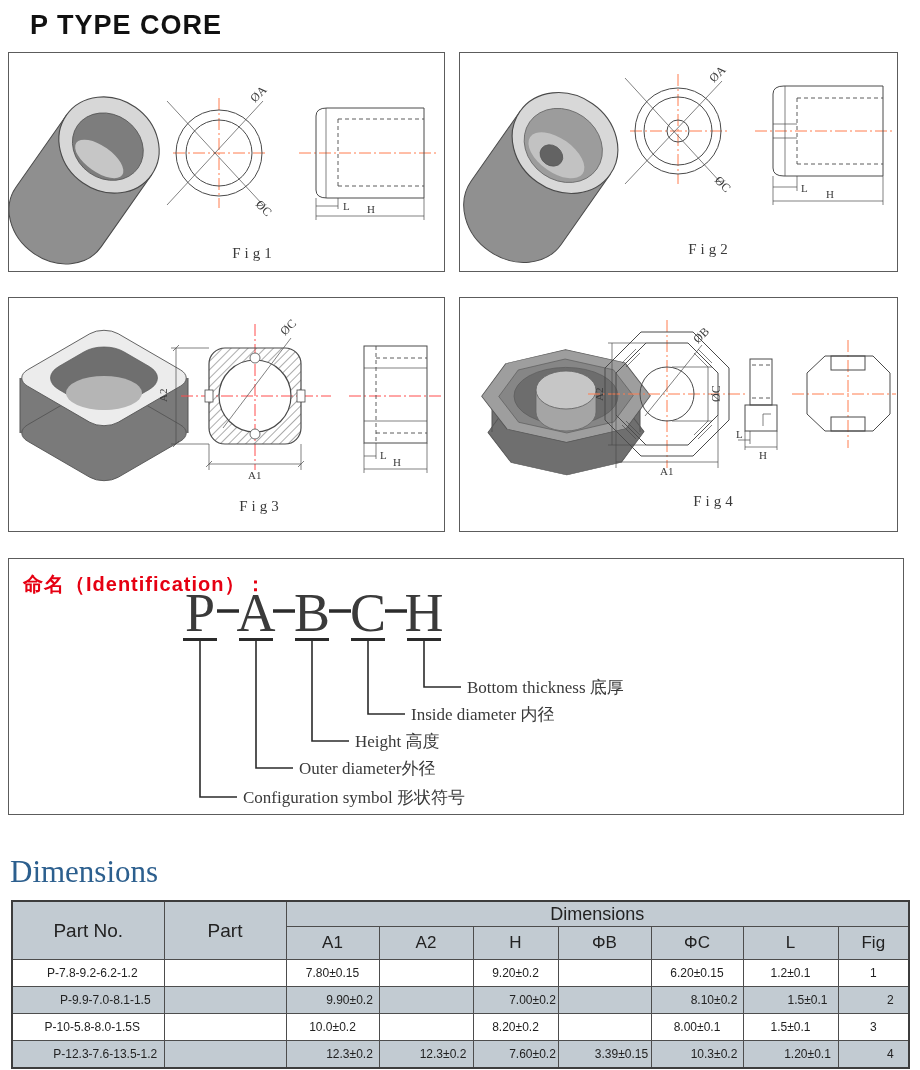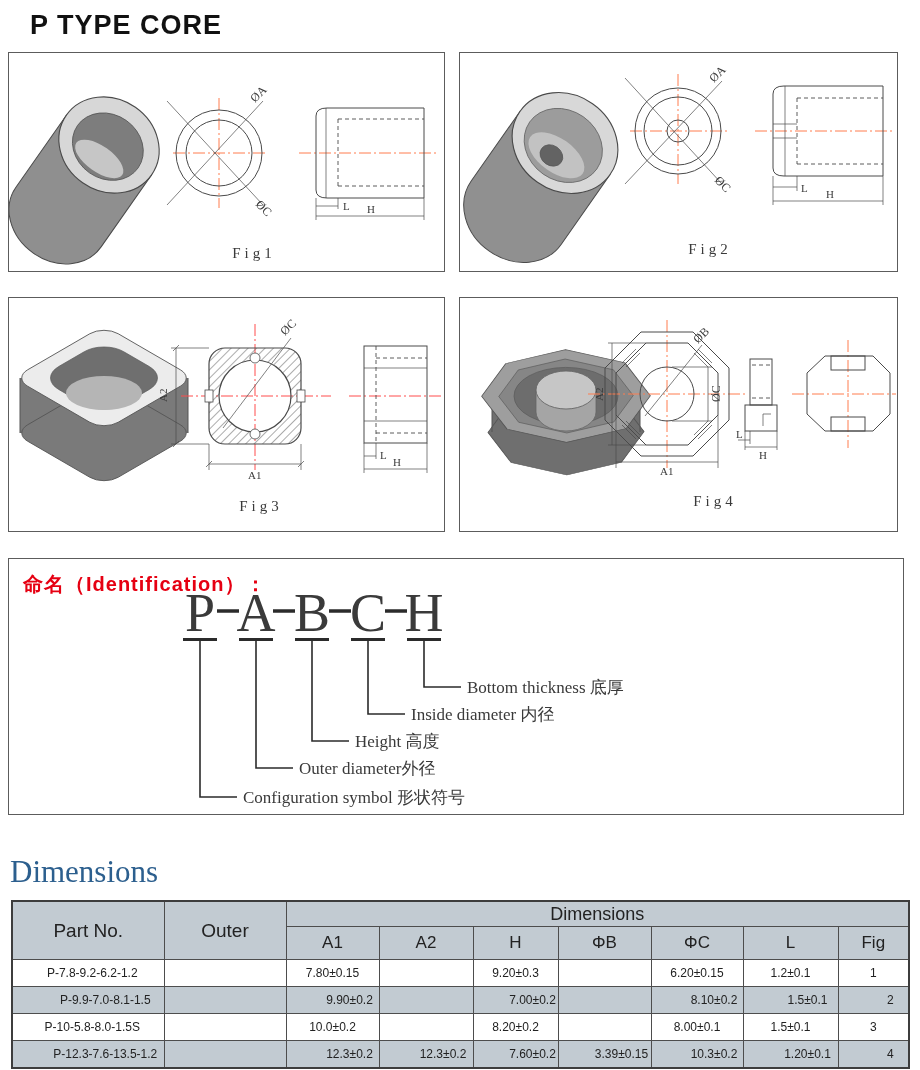--- a/index.html
+++ b/index.html
@@ -310,40 +310,40 @@
       <col style="width:94px">
         <col style="width:85px">
         <col style="width:93px">
       <col style="width:92px">
         <col style="width:95px">
         <col style="width:71px">
     </colgroup>
     <thead>
       <tr>
         <th class="th-big" rowspan="2">Part No.</th>
-        <th class="th-big" rowspan="2">Outer</th>
+        <th class="th-big" rowspan="2">Part</th>
         <th class="th-group" colspan="7">Dimensions</th>
       </tr>
       <tr>
         <th class="th-sub">A1</th>
         <th class="th-sub">A2</th>
         <th class="th-sub">H</th>
         <th class="th-sub">ΦB</th>
         <th class="th-sub">ΦC</th>
         <th class="th-sub">L</th>
         <th class="th-sub">Fig</th>
       </tr>
     </thead>
     <tbody>
       <tr>
         <td class="partno">P-7.8-9.2-6.2-1.2</td>
         <td></td>
         <td>7.80±0.15</td>
         <td></td>
-        <td>9.20±0.3</td>
+        <td>9.20±0.2</td>
         <td></td>
         <td>6.20±0.15</td>
         <td>1.2±0.1</td>
         <td>1</td>
       </tr>
       <tr class="alt">
         <td class="partno">P-9.9-7.0-8.1-1.5</td>
         <td></td>
         <td>9.90±0.2</td>
         <td></td>

